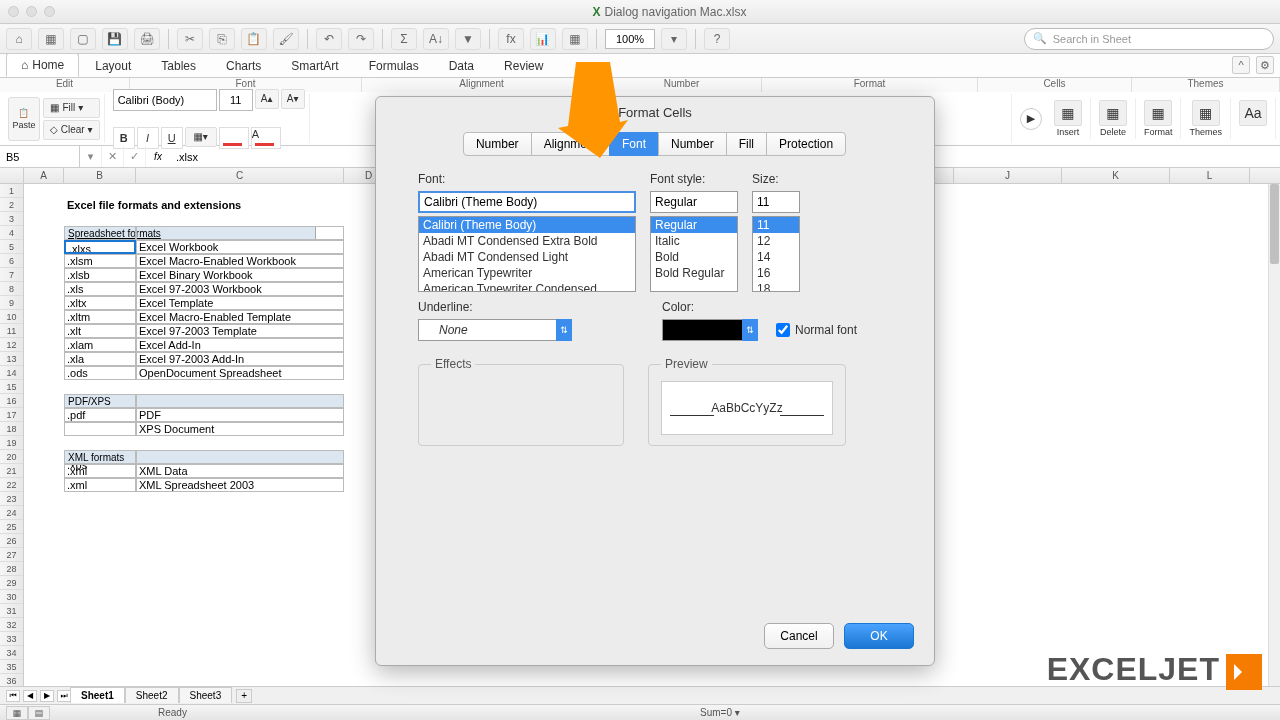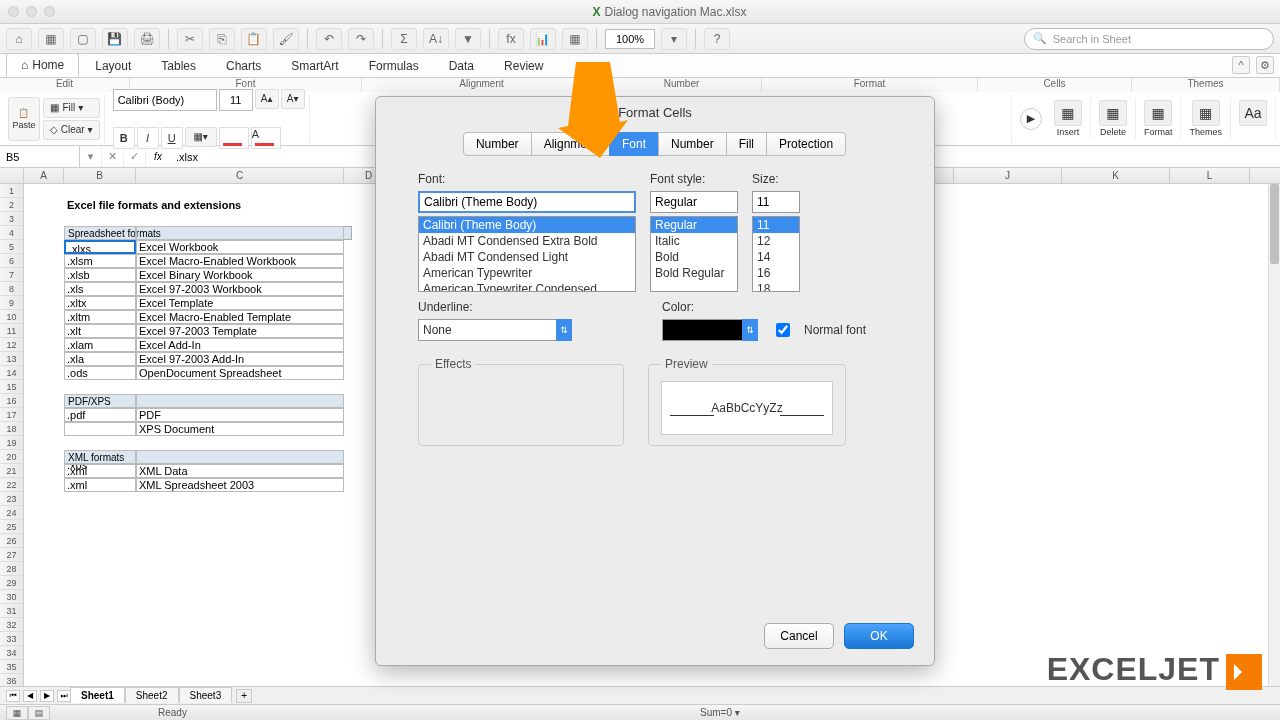--- a/index.html
+++ b/index.html
@@ -79,26 +79,26 @@
 .dbody { padding: 0 42px; font-size: 12px; color: #333; }
 .drow { display: flex; gap: 14px; margin-bottom: 6px; }
 .dcol { display: flex; flex-direction: column; gap: 3px; }
 .dlabel { font-size: 12px; margin-bottom: 2px; }
 .dinput { height: 22px; border: 1px solid #999; background: #fff; padding: 0 4px; font-size: 12px; }
 .dinput.sel { border: 2px solid #4a90e2; }
 .dlist { border: 1px solid #999; background: #fff; height: 76px; overflow-y: auto; font-size: 12px; }
 .dlist div { padding: 1px 4px; cursor: pointer; }
 .dlist .selected { background: #3b8ded; color: #fff; }
 .dselect { display: flex; height: 22px; }
-.dselect .box { flex: 1; border: 1px solid #999; background: #fff; padding: 0 4px; line-height: 20px; border-right: none; }
+.dselect .box { flex: 1; border: 1px solid #999; background: #fff; padding: 0 20px; line-height: 20px; border-right: none; font-style: italic; }
 .dselect .arrow { width: 16px; background: #3b8ded; border: 1px solid #3b8ded; display: flex; align-items: center; justify-content: center; color: #fff; font-size: 9px; }
 .colorswatch { display: flex; height: 22px; }
 .colorswatch .sw { flex: 1; border: 1px solid #999; background: #000; border-right: none; }
 .colorswatch .arrow { width: 16px; background: #3b8ded; border: 1px solid #3b8ded; display: flex; align-items: center; justify-content: center; color: #fff; font-size: 9px; }
-.chk { display: flex; align-items: center; gap: 14px; font-size: 12px; }
+.chk { display: flex; align-items: center; gap: 5px; font-size: 12px; }
 .chk input { width: 14px; height: 14px; }
 fieldset { border: 1px solid #ccc; border-radius: 4px; padding: 10px 12px; margin-top: 10px; }
 legend { font-size: 12px; padding: 0 4px; color: #555; }
 .effects-grid { display: grid; grid-template-columns: 1fr 1fr; gap: 12px 10px; }
 .preview-box { height: 54px; background: #fff; border: 1px solid #ccc; display: flex; align-items: center; justify-content: center; font-size: 12px; position: relative; }
 .preview-box::before, .preview-box::after { content: ""; position: absolute; bottom: 18px; width: 44px; height: 1px; background: #333; }
 .preview-box::before { left: 8px; } .preview-box::after { right: 8px; }
 .dbtns { position: absolute; bottom: 16px; right: 20px; display: flex; gap: 10px; }
 .dbtn { width: 70px; height: 26px; border: 1px solid #aaa; border-radius: 5px; background: linear-gradient(#fefefe,#efefef); font-size: 12px; cursor: pointer; }
 .dbtn.primary { background: linear-gradient(#4aa3ff,#1976d2); color: #fff; border-color: #1976d2; }
@@ -348,21 +348,21 @@
         <div class="cell" style="left: 40px; top: 98px; width: 72px; border: 1px solid rgb(187, 187, 187); pointer-events: none; z-index: 2;"></div>
         <div class="cell" style="left: 112px; top: 84px; width: 208px; border: 1px solid rgb(187, 187, 187); pointer-events: none; z-index: 2;"></div>
         <div class="cell" style="left: 40px; top: 84px; width: 72px; border: 1px solid rgb(187, 187, 187); pointer-events: none; z-index: 2;"></div>
         <div class="cell" style="left: 112px; top: 70px; width: 208px; border: 1px solid rgb(187, 187, 187); pointer-events: none; z-index: 2;"></div>
         <div class="cell" style="left: 40px; top: 70px; width: 72px; border: 1px solid rgb(187, 187, 187); pointer-events: none; z-index: 2;"></div>
         <div class="cell" style="left: 112px; top: 56px; width: 208px; border: 1px solid rgb(187, 187, 187); pointer-events: none; z-index: 2;"></div>
         <div class="cell" style="left: 40px; top: 56px; width: 72px; border: 1px solid rgb(187, 187, 187); pointer-events: none; z-index: 1;"></div>
         <div class="cell" style="left: 112px; top: 42px; width: 208px; border: 1px solid rgb(187, 187, 187); pointer-events: none; z-index: 2;"></div>
         <div class="cell" style="left: 40px; top: 42px; width: 72px; border: 1px solid rgb(187, 187, 187); pointer-events: none; z-index: 2;"></div>
         <div class="cell" style="left: 40px; top: 14px; width: 280px; font-weight: bold;">Excel file formats and extensions</div>
-        <div class="cell hdr-cell" style="left: 40px; top: 42px; width: 288px;">Spreadsheet formats</div>
+        <div class="cell hdr-cell" style="left: 40px; top: 42px; width: 252px; text-decoration: underline;">Spreadsheet formats</div>
         <div class="cell sel-cell" style="left: 40px; top: 56px; width: 72px;">.xlxs</div>
         <div class="cell" style="left: 112px; top: 56px; width: 208px;">Excel Workbook</div>
         <div class="cell" style="left: 40px; top: 70px; width: 72px;">.xlsm</div>
         <div class="cell" style="left: 112px; top: 70px; width: 208px;">Excel Macro-Enabled Workbook</div>
         <div class="cell" style="left: 40px; top: 84px; width: 72px;">.xlsb</div>
         <div class="cell" style="left: 112px; top: 84px; width: 208px;">Excel Binary Workbook</div>
         <div class="cell" style="left: 40px; top: 98px; width: 72px;">.xls</div>
         <div class="cell" style="left: 112px; top: 98px; width: 208px;">Excel 97-2003 Workbook</div>
         <div class="cell" style="left: 40px; top: 112px; width: 72px;">.xltx</div>
         <div class="cell" style="left: 112px; top: 112px; width: 208px;">Excel Template</div>

